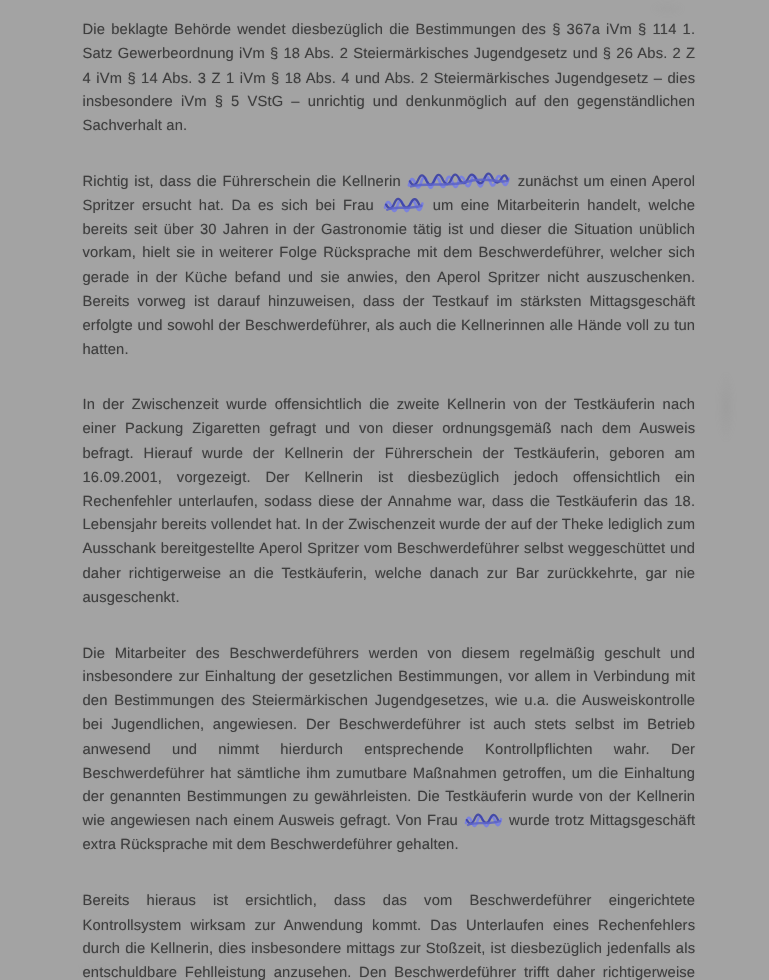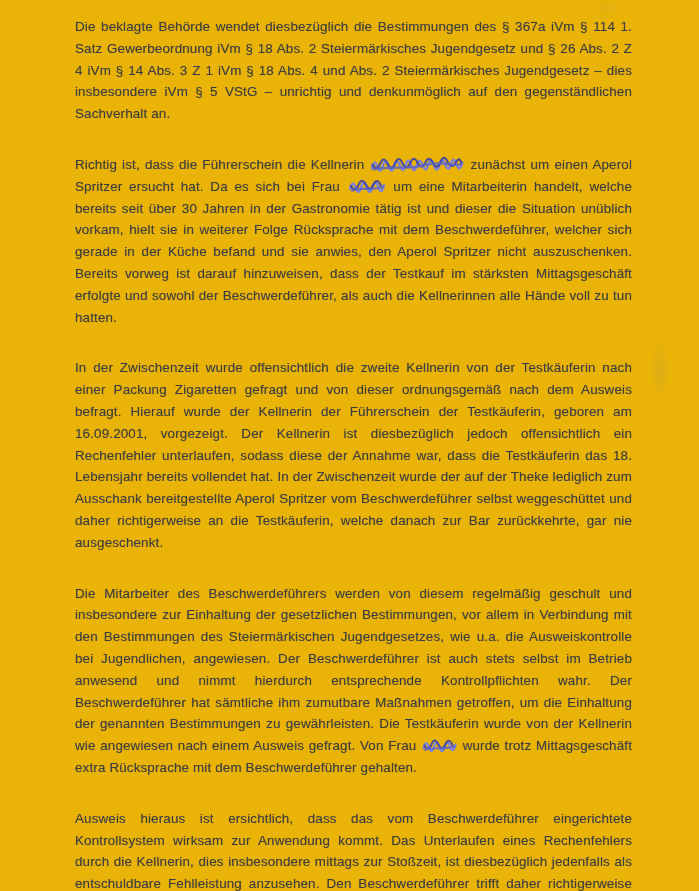--- a/index.html
+++ b/index.html
@@ -6,21 +6,21 @@
   html, body {
     margin: 0;
     padding: 0;
     background: #ffffff;
   }
   .page {
     position: relative;
     width: 699px;
     height: 891px;
     overflow: hidden;
-    background: #eab308;
+    background: #a3a3a3;
     font-family: "Liberation Sans", sans-serif;
   }
   .content {
     position: absolute;
     top: 16px;
     left: 75px;
     width: 557px;
     color: #3e3e3e;
     font-size: 13.4px;
     line-height: 21.8px;
@@ -106,18 +106,18 @@
             <g fill="none" stroke-linecap="round" stroke-linejoin="round">
               <path stroke-width="2.6" d="M2 11 Q5 1 8 10 T14 9 Q17 0 20 10 T26 9 Q29 1 32 10 T38 8" stroke="#7b82dd"></path>
               <path stroke-width="2.2" opacity="0.9" d="M3 8 Q7 16 11 7 T19 8 Q23 15 27 7 T35 9" stroke="#3c41a4"></path>
               <path stroke-width="2.4" opacity="0.85" d="M4 13 C12 9 22 14 37 10" stroke="#5a61c8"></path>
             </g>
           </svg></span>
       <span>wurde trotz Mittagsgeschäft extra Rücksprache mit dem Beschwerdeführer gehalten.</span>
     </p>
 
     <p>
-      <span>Ausweis hieraus ist ersichtlich, dass das vom Beschwerdeführer eingerichtete Kontrollsystem wirksam zur Anwendung kommt. Das Unterlaufen eines Rechenfehlers durch die Kellnerin, dies insbesondere mittags zur Stoßzeit, ist diesbezüglich jedenfalls als entschuldbare Fehlleistung anzusehen.</span>
+      <span>Bereits hieraus ist ersichtlich, dass das vom Beschwerdeführer eingerichtete Kontrollsystem wirksam zur Anwendung kommt. Das Unterlaufen eines Rechenfehlers durch die Kellnerin, dies insbesondere mittags zur Stoßzeit, ist diesbezüglich jedenfalls als entschuldbare Fehlleistung anzusehen.</span>
       <span class="ul">Den Beschwerdeführer trifft daher richtigerweise kein Verschulden.</span>
     </p>
 
   </div>
 </div>
 
 </body></html>

